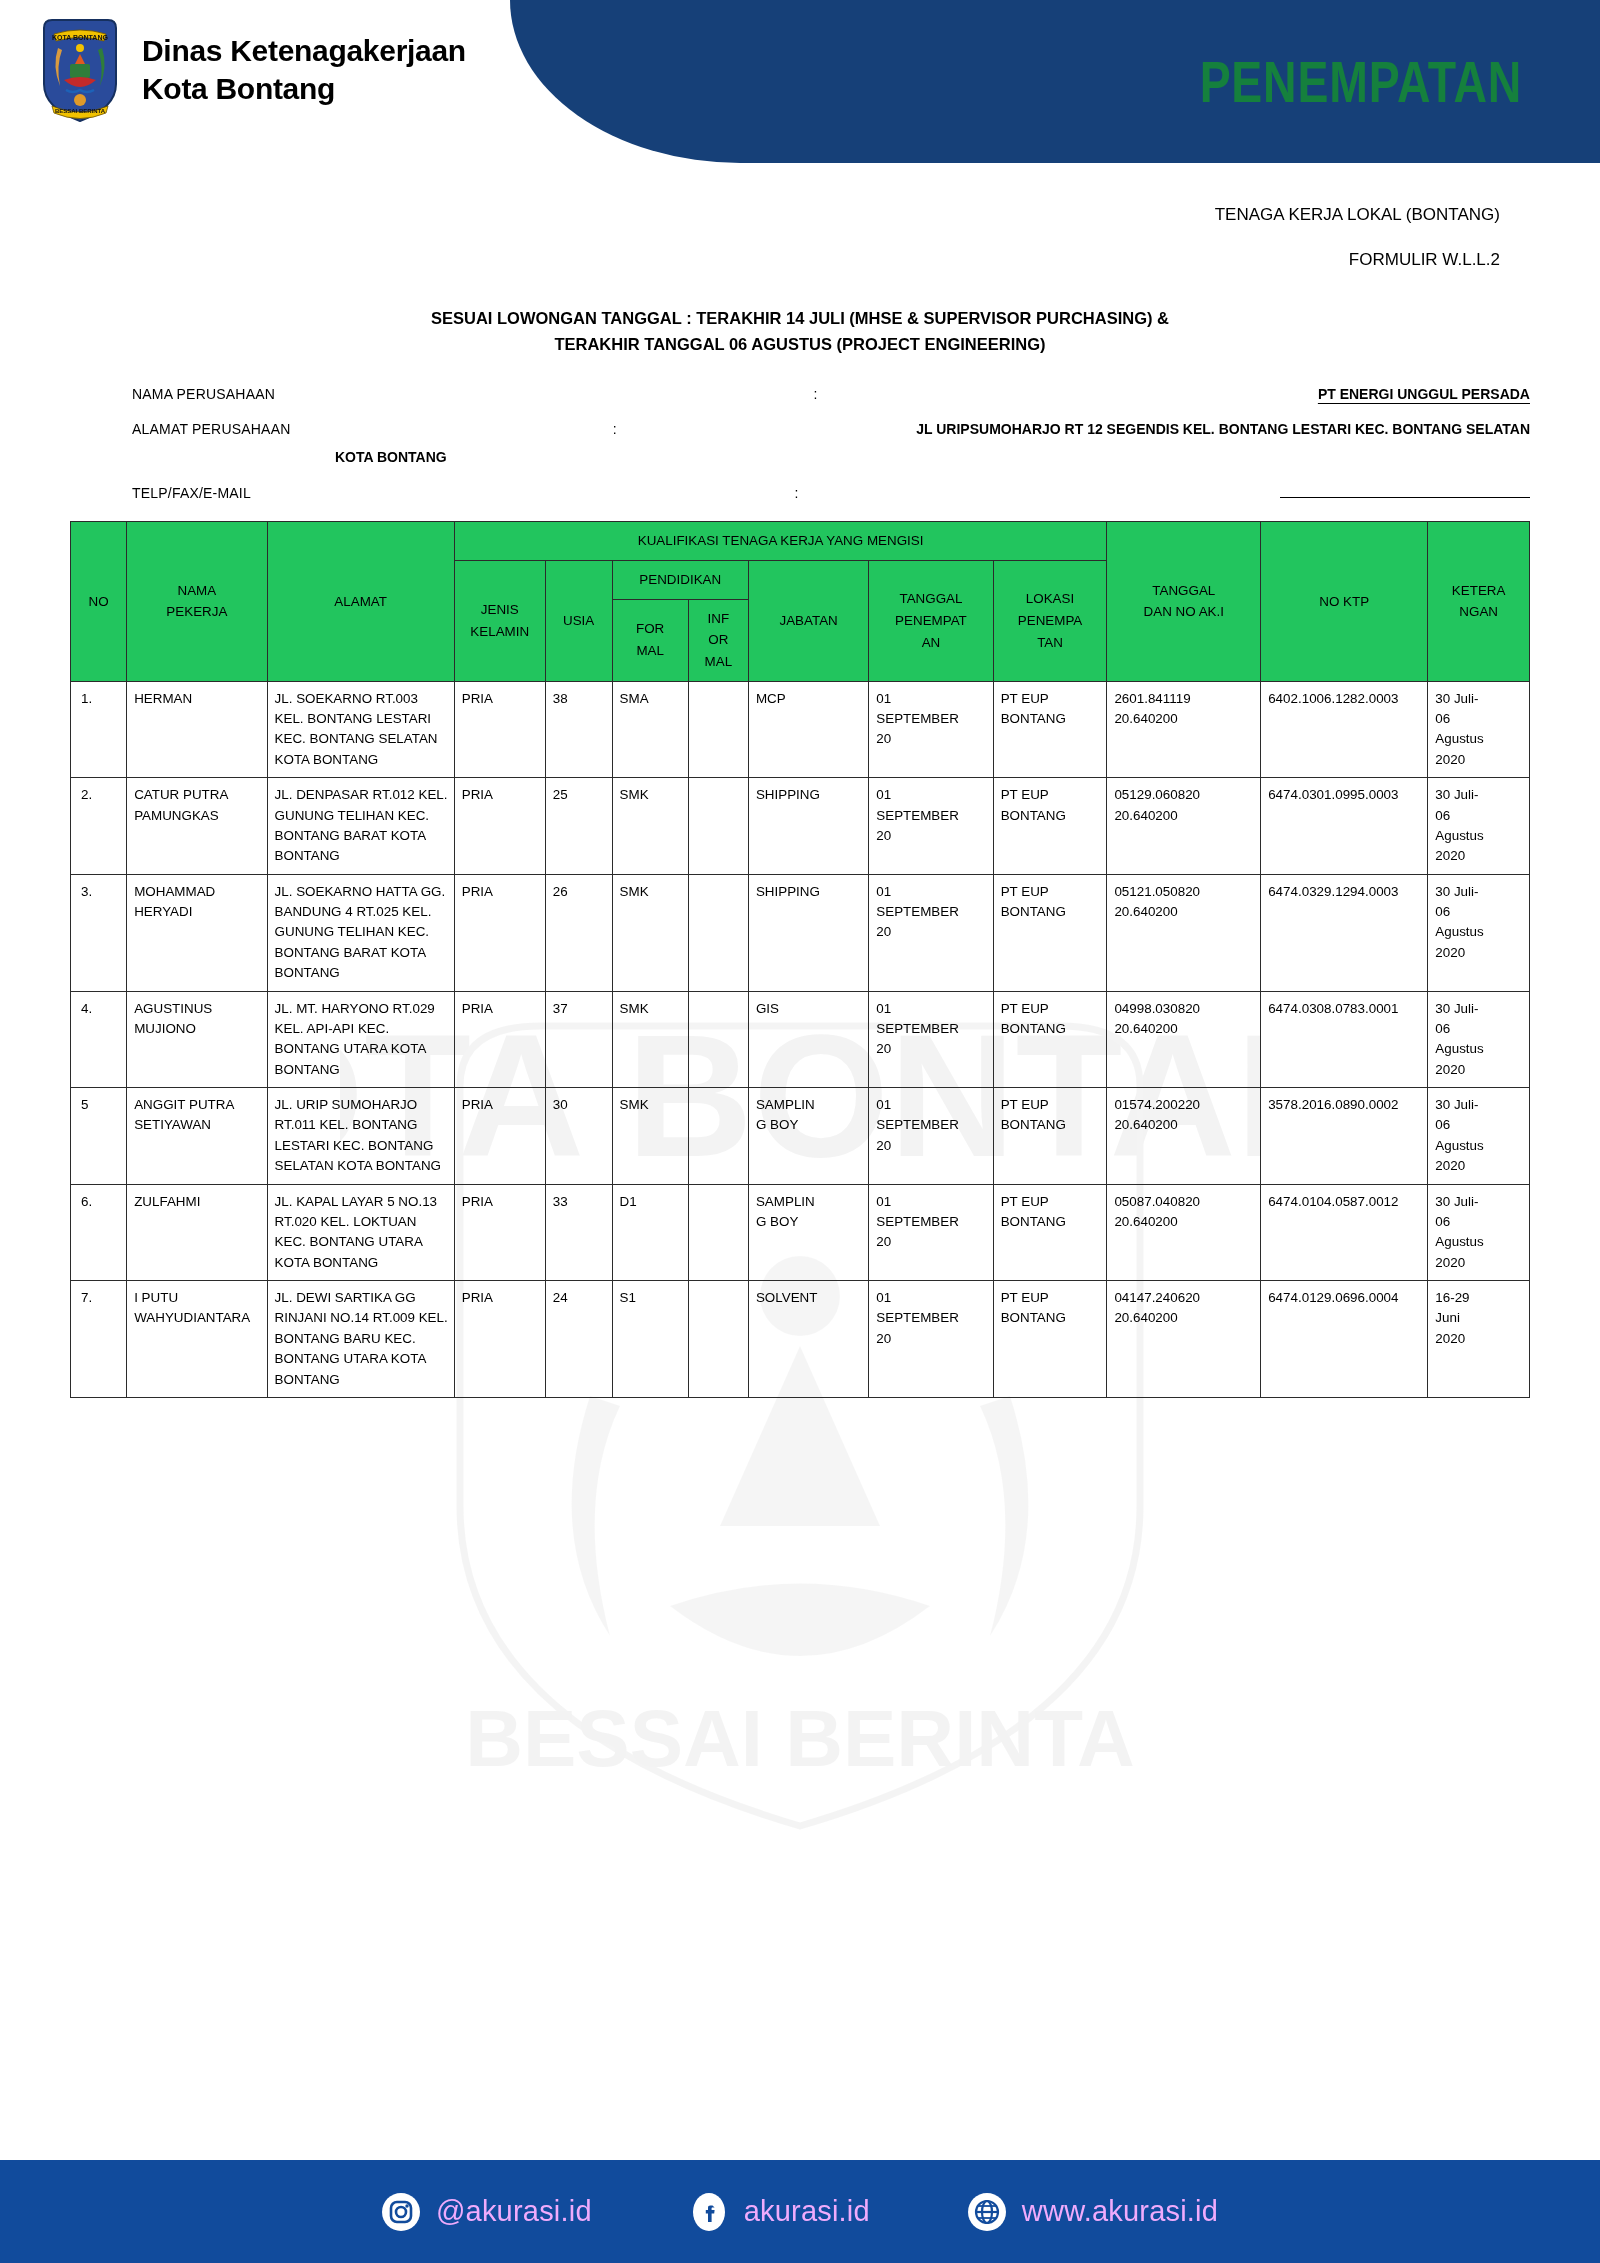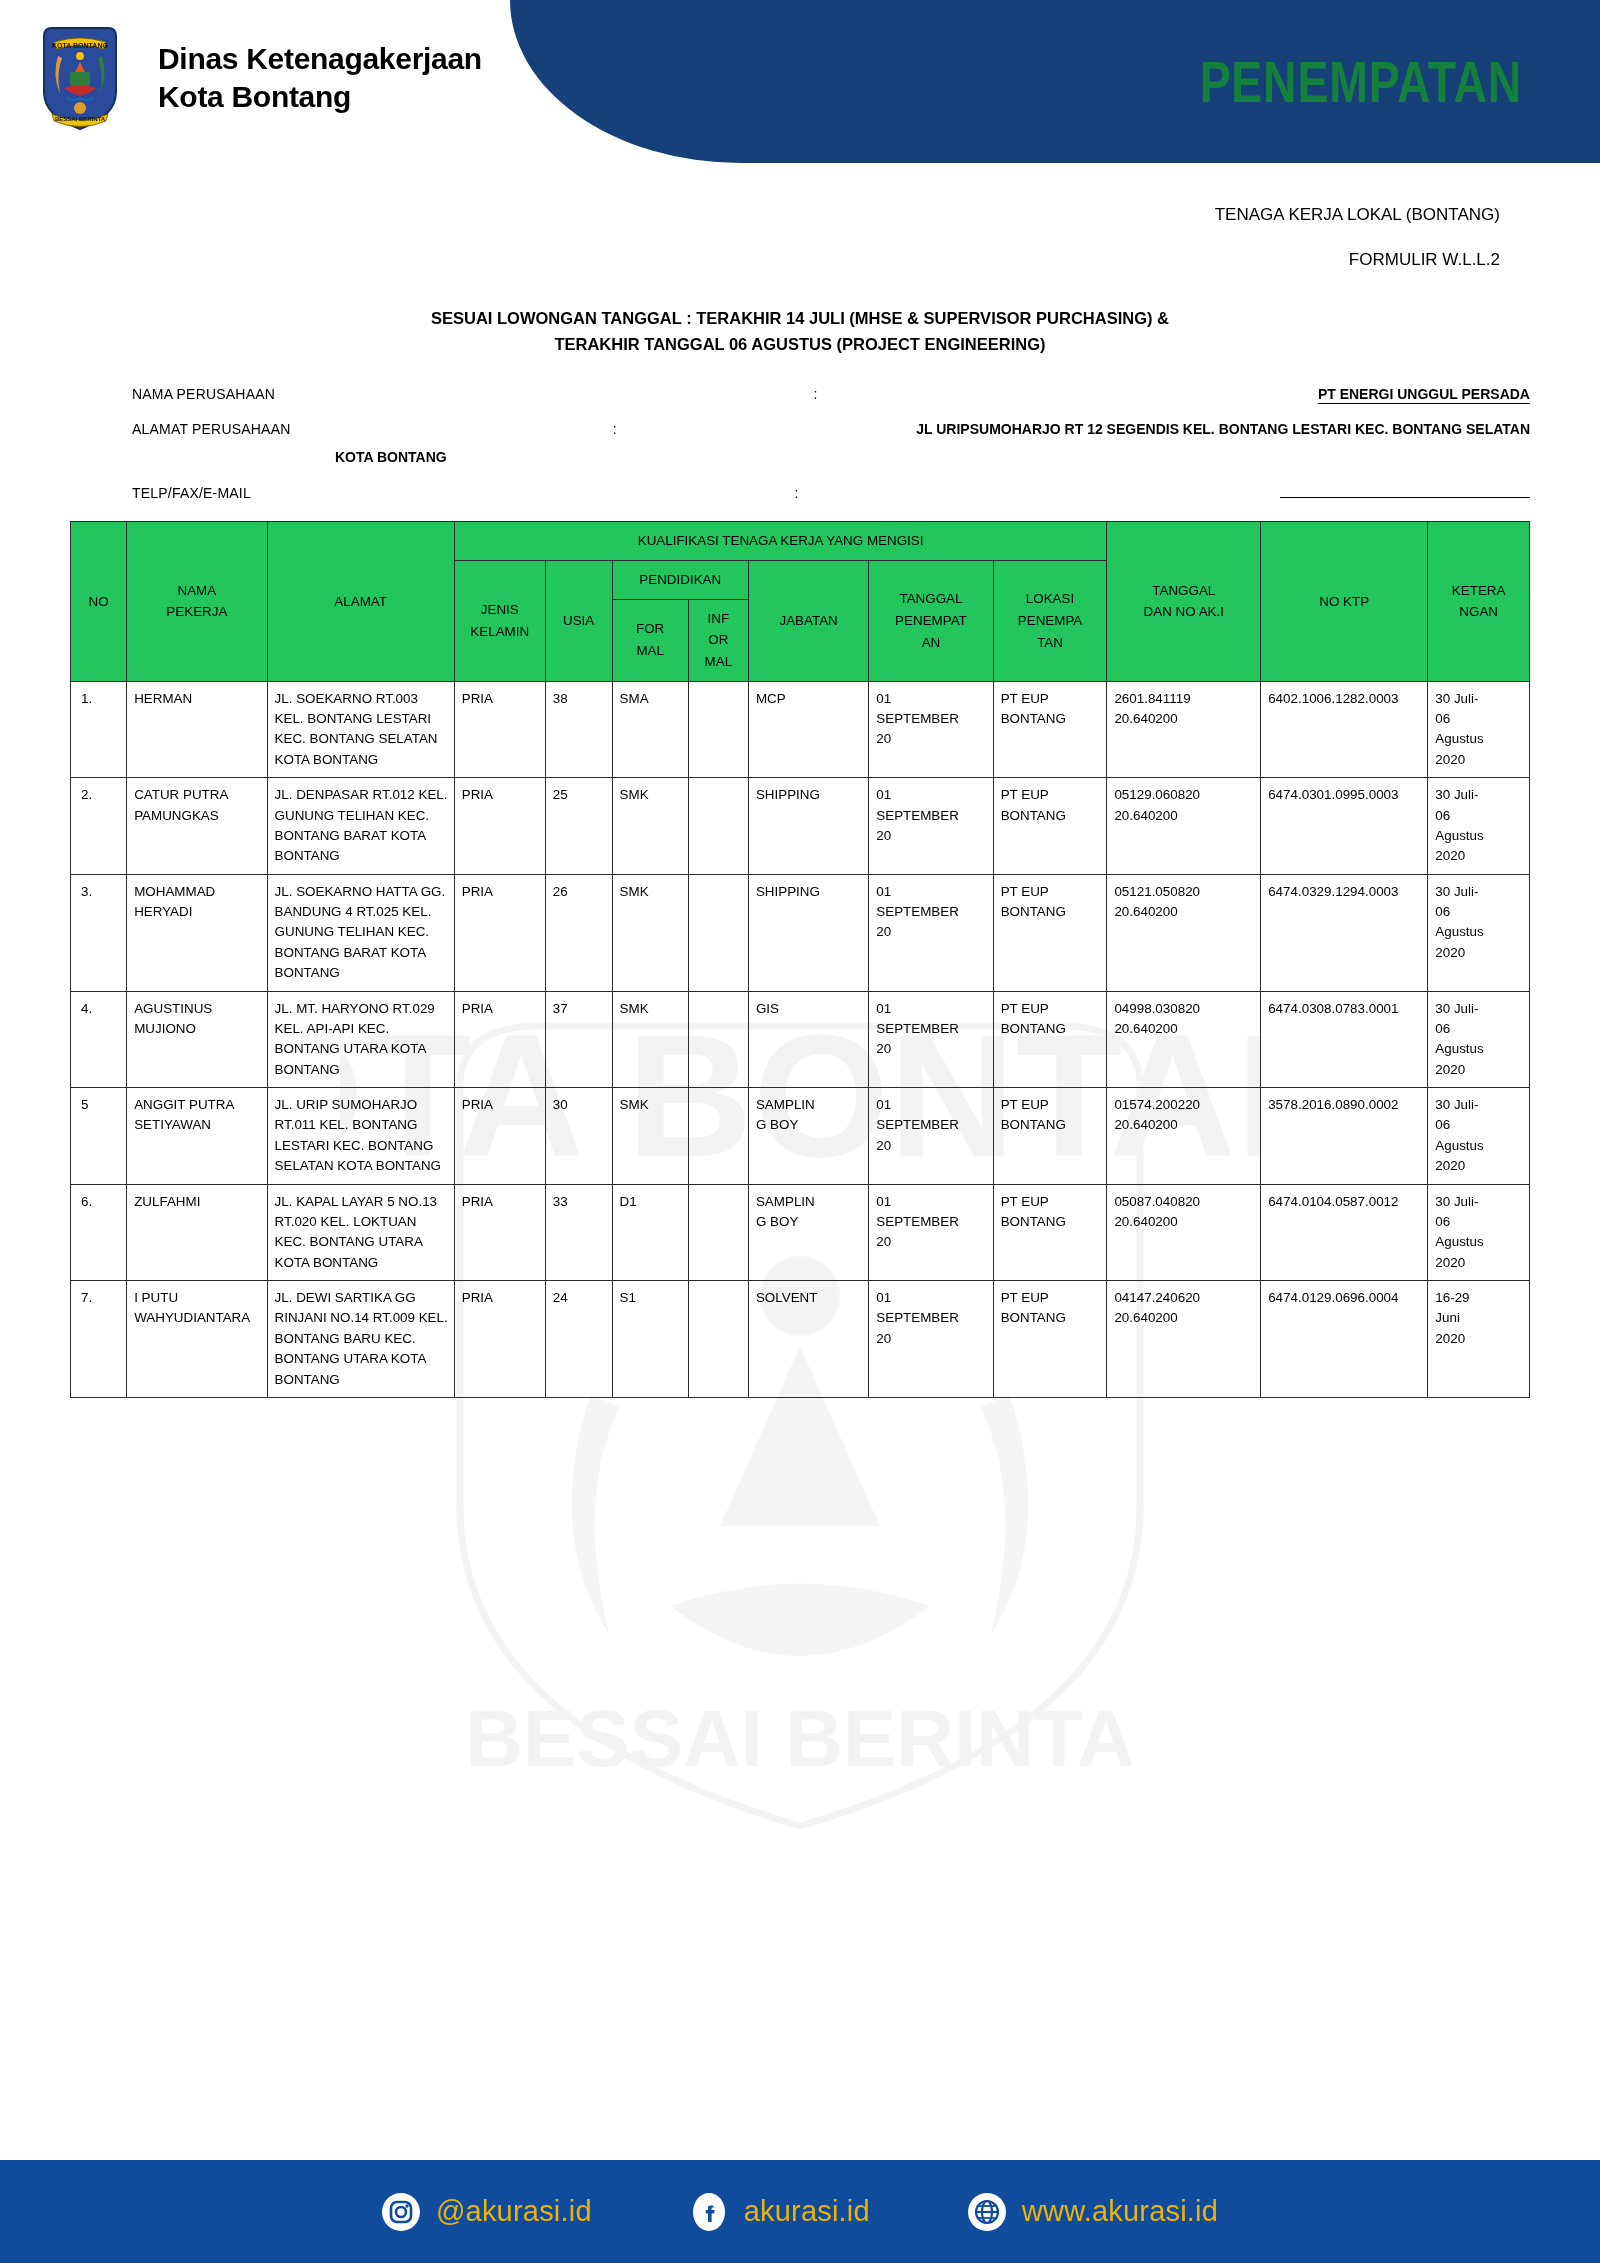--- a/index.html
+++ b/index.html
@@ -37,22 +37,22 @@
     letter-spacing:1px;
     line-height:1;
     font-family:"Liberation Sans", sans-serif;
     transform-origin:right center;
     white-space:nowrap;
   }
   .banner-title span { display:inline-block; transform:scaleX(0.80); transform-origin:right center; }
 
   .logo-block {
     position:absolute;
-    left:36px; top:22px;
-    display:flex; align-items:center; gap:34px;
+    left:36px; top:14px;
+    display:flex; align-items:center; gap:18px;
   }
   .crest { width:88px; height:112px; flex:0 0 auto; }
   .dept-name {
     font-size:30px; font-weight:bold; line-height:1.28;
     letter-spacing:-0.3px;
   }
   .dept-name div { white-space:nowrap; }
 
   
   .page { position:relative; padding:0 70px; }
@@ -149,21 +149,21 @@
     width:100%;
     height:103px;
     background:#114b9c;
     display:flex;
     align-items:center;
     justify-content:center;
     gap:98px;
   }
   .fitem { display:flex; align-items:center; gap:16px; }
   .fitem .flabel {
-    color:#eab308; font-size:29px; letter-spacing:0.2px; line-height:1;
+    color:#f0abfc; font-size:29px; letter-spacing:0.2px; line-height:1;
     white-space:nowrap;
   }
   .ficon { width:38px; height:38px; flex:0 0 auto; }
 </style>
 </head>
 <body>
 
 <div class="header">
   <div class="header-banner"></div>
   <div class="banner-title"><span>PENEMPATAN</span></div>

